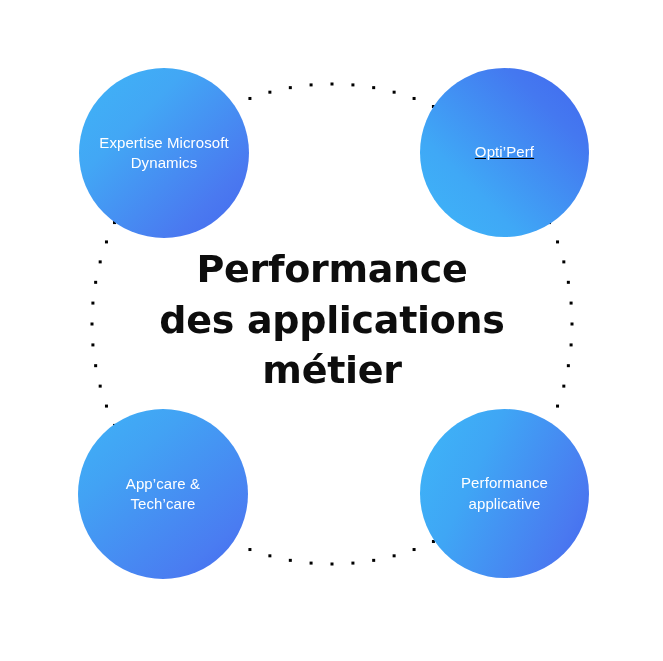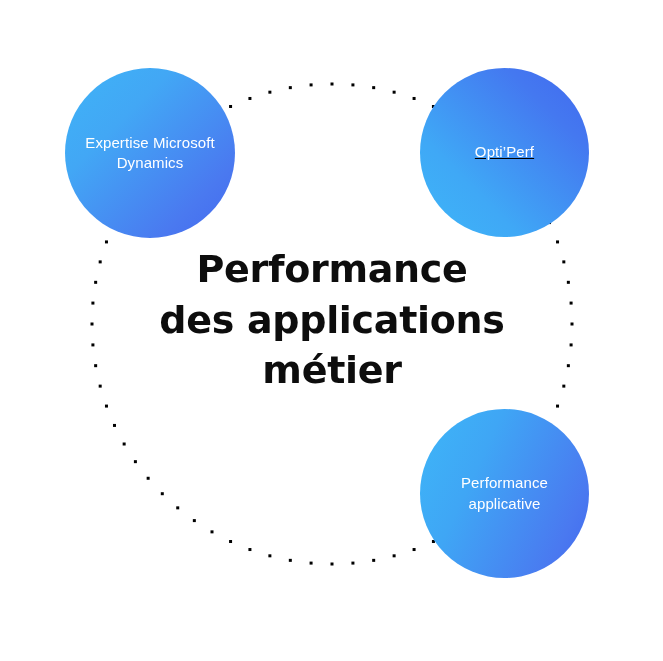--- a/index.html
+++ b/index.html
@@ -45,21 +45,21 @@
     color: #ffffff;
     font-size: 15px;
     line-height: 1.35;
     font-family: "Liberation Sans", sans-serif;
     letter-spacing: 0.1px;
     white-space: pre-line;
     padding: 0 10px;
   }
 
   #node-top-left {
-    left: 65px;
+    left: 79px;
     top: 68px;
     width: 170px;
     height: 170px;
     background: linear-gradient(135deg, #3fb4f7 0%, #42a7f5 32%, #4a79f0 78%, #4469ef 100%);
   }
 
   #node-top-right {
     left: 420px;
     top: 68px;
     width: 169px;
@@ -184,20 +184,24 @@
 
   <div class="node" id="node-top-left">
     <span class="node-label">Expertise Microsoft
 Dynamics</span>
   </div>
 
   <div class="node" id="node-top-right">
     <span class="node-label">Opti’Perf</span>
   </div>
 
+  <div class="node" id="node-bottom-left">
+    <span class="node-label">App’care &amp;
+Tech’care</span>
+  </div>
 
   <div class="node" id="node-bottom-right">
     <span class="node-label">Performance
 applicative</span>
   </div>
 
   <div id="center-heading">Performance
 des applications
 métier</div>
 

